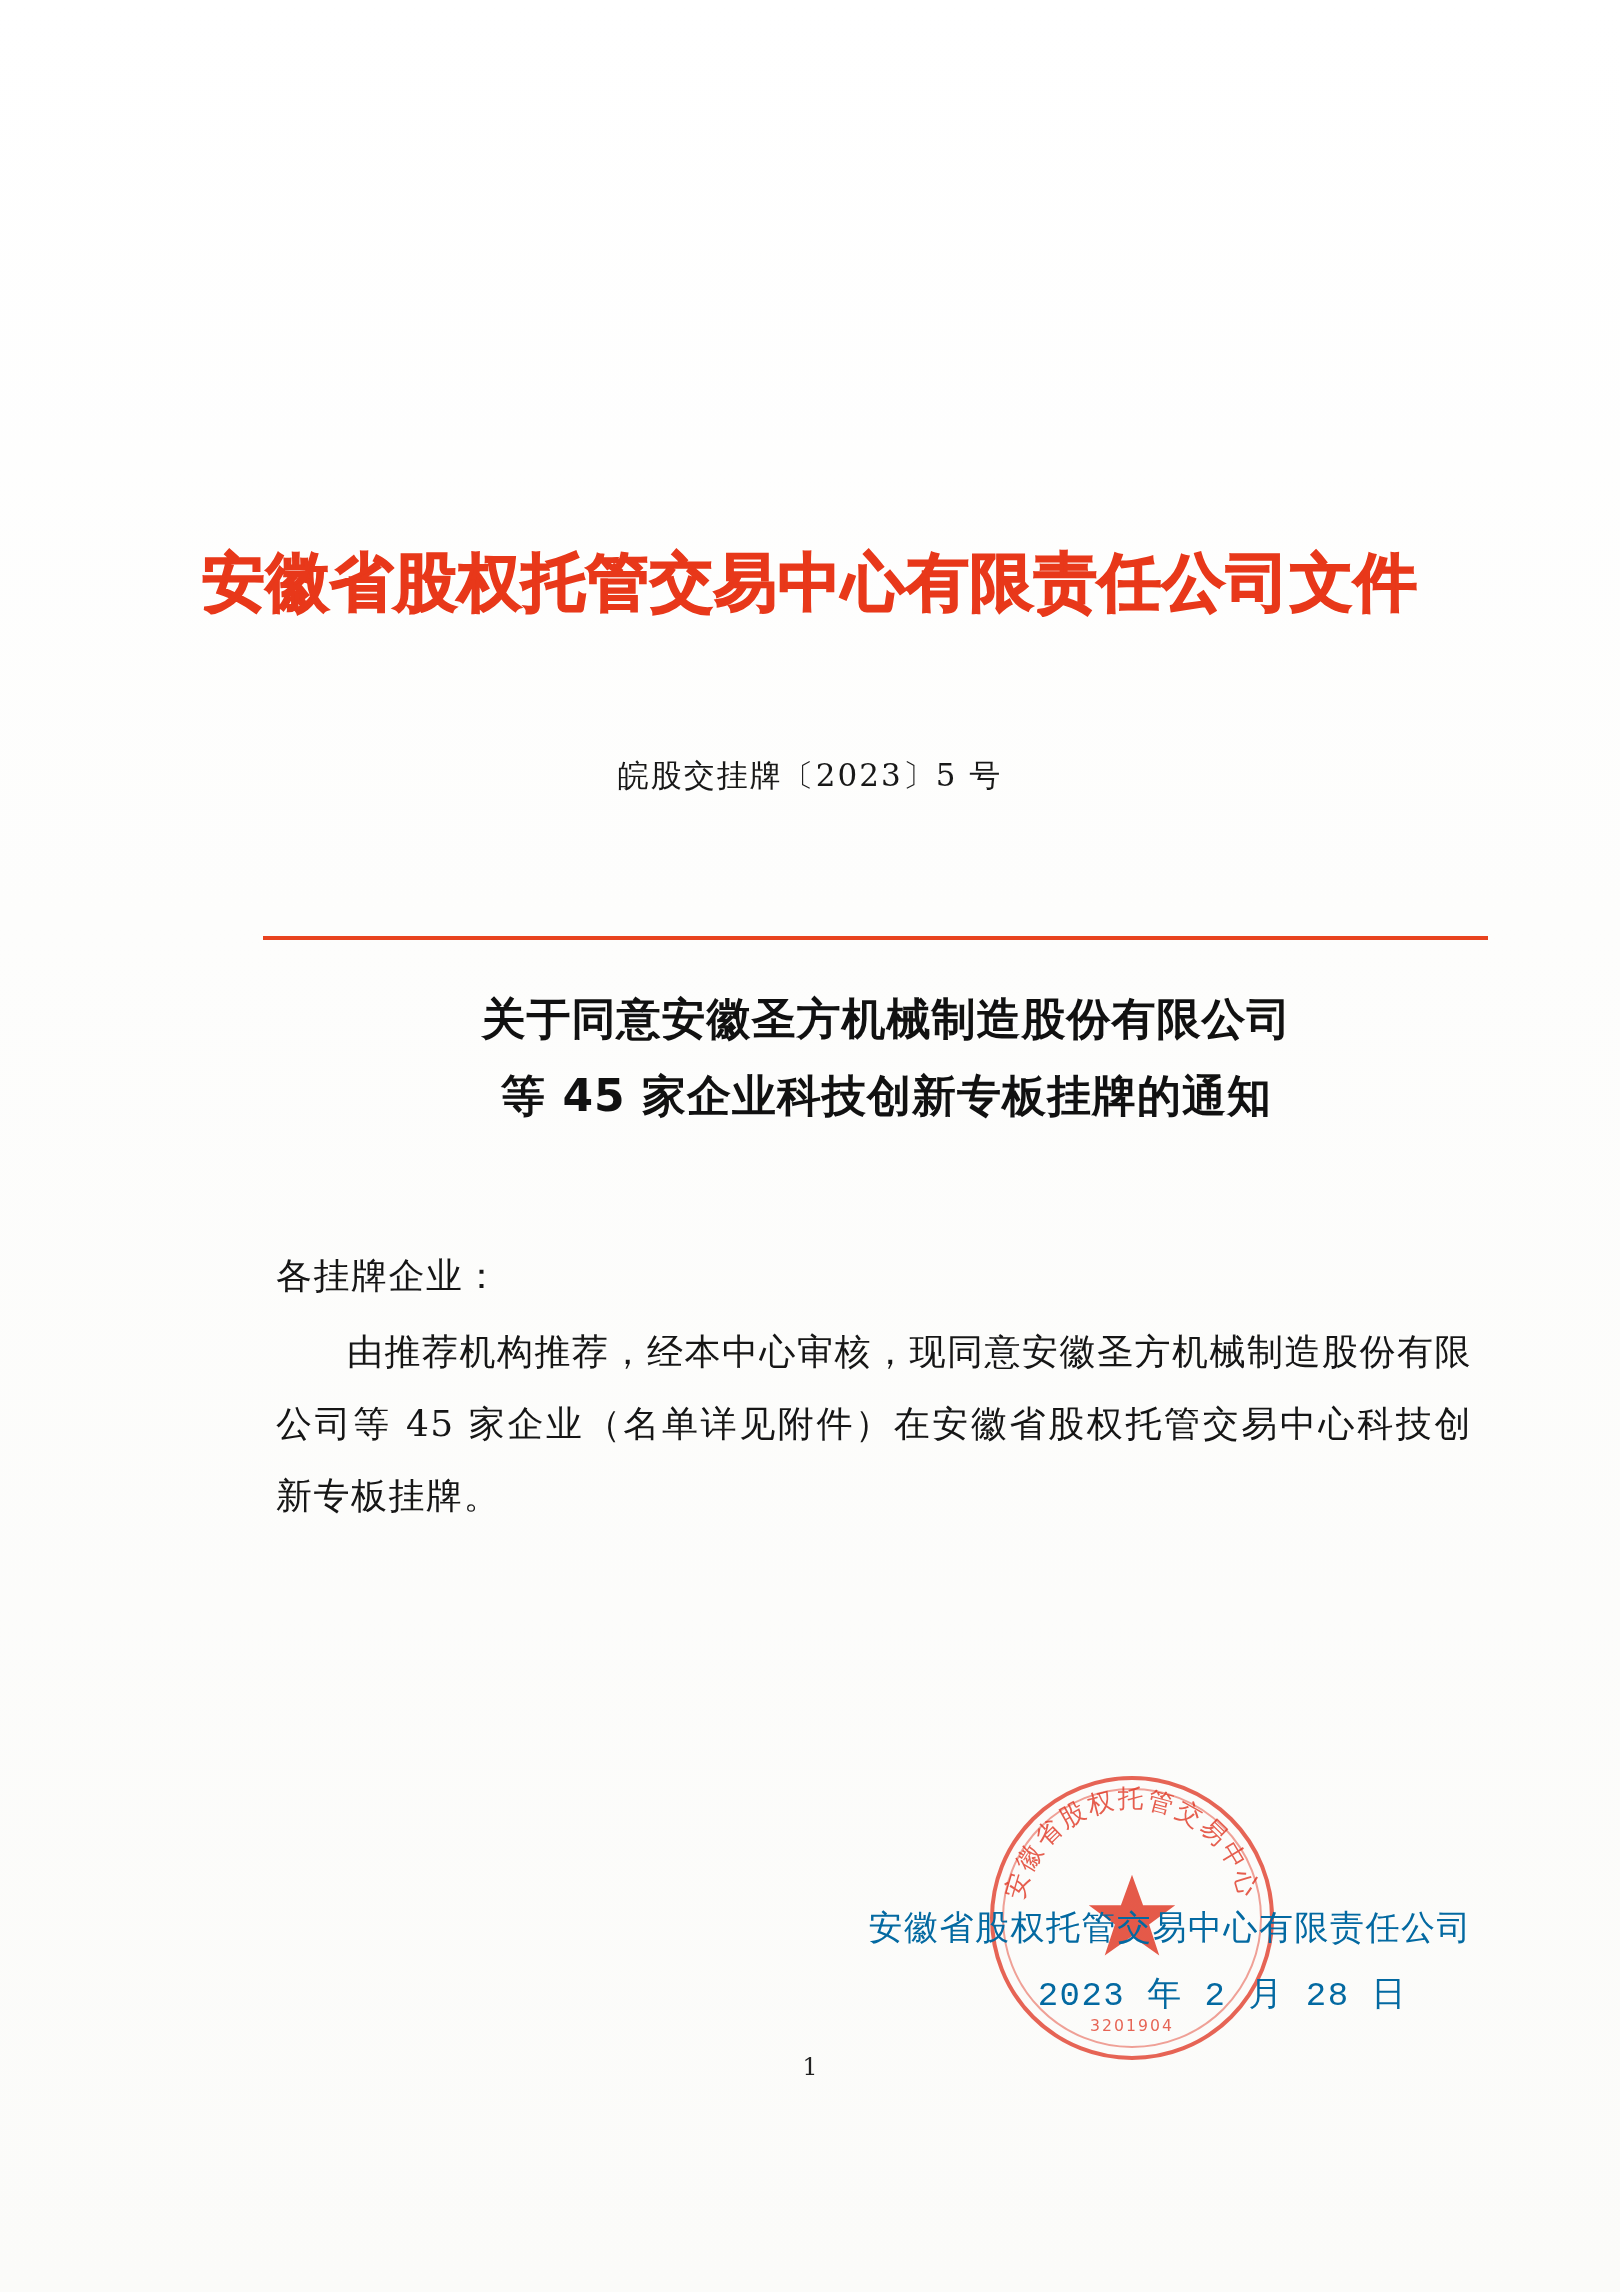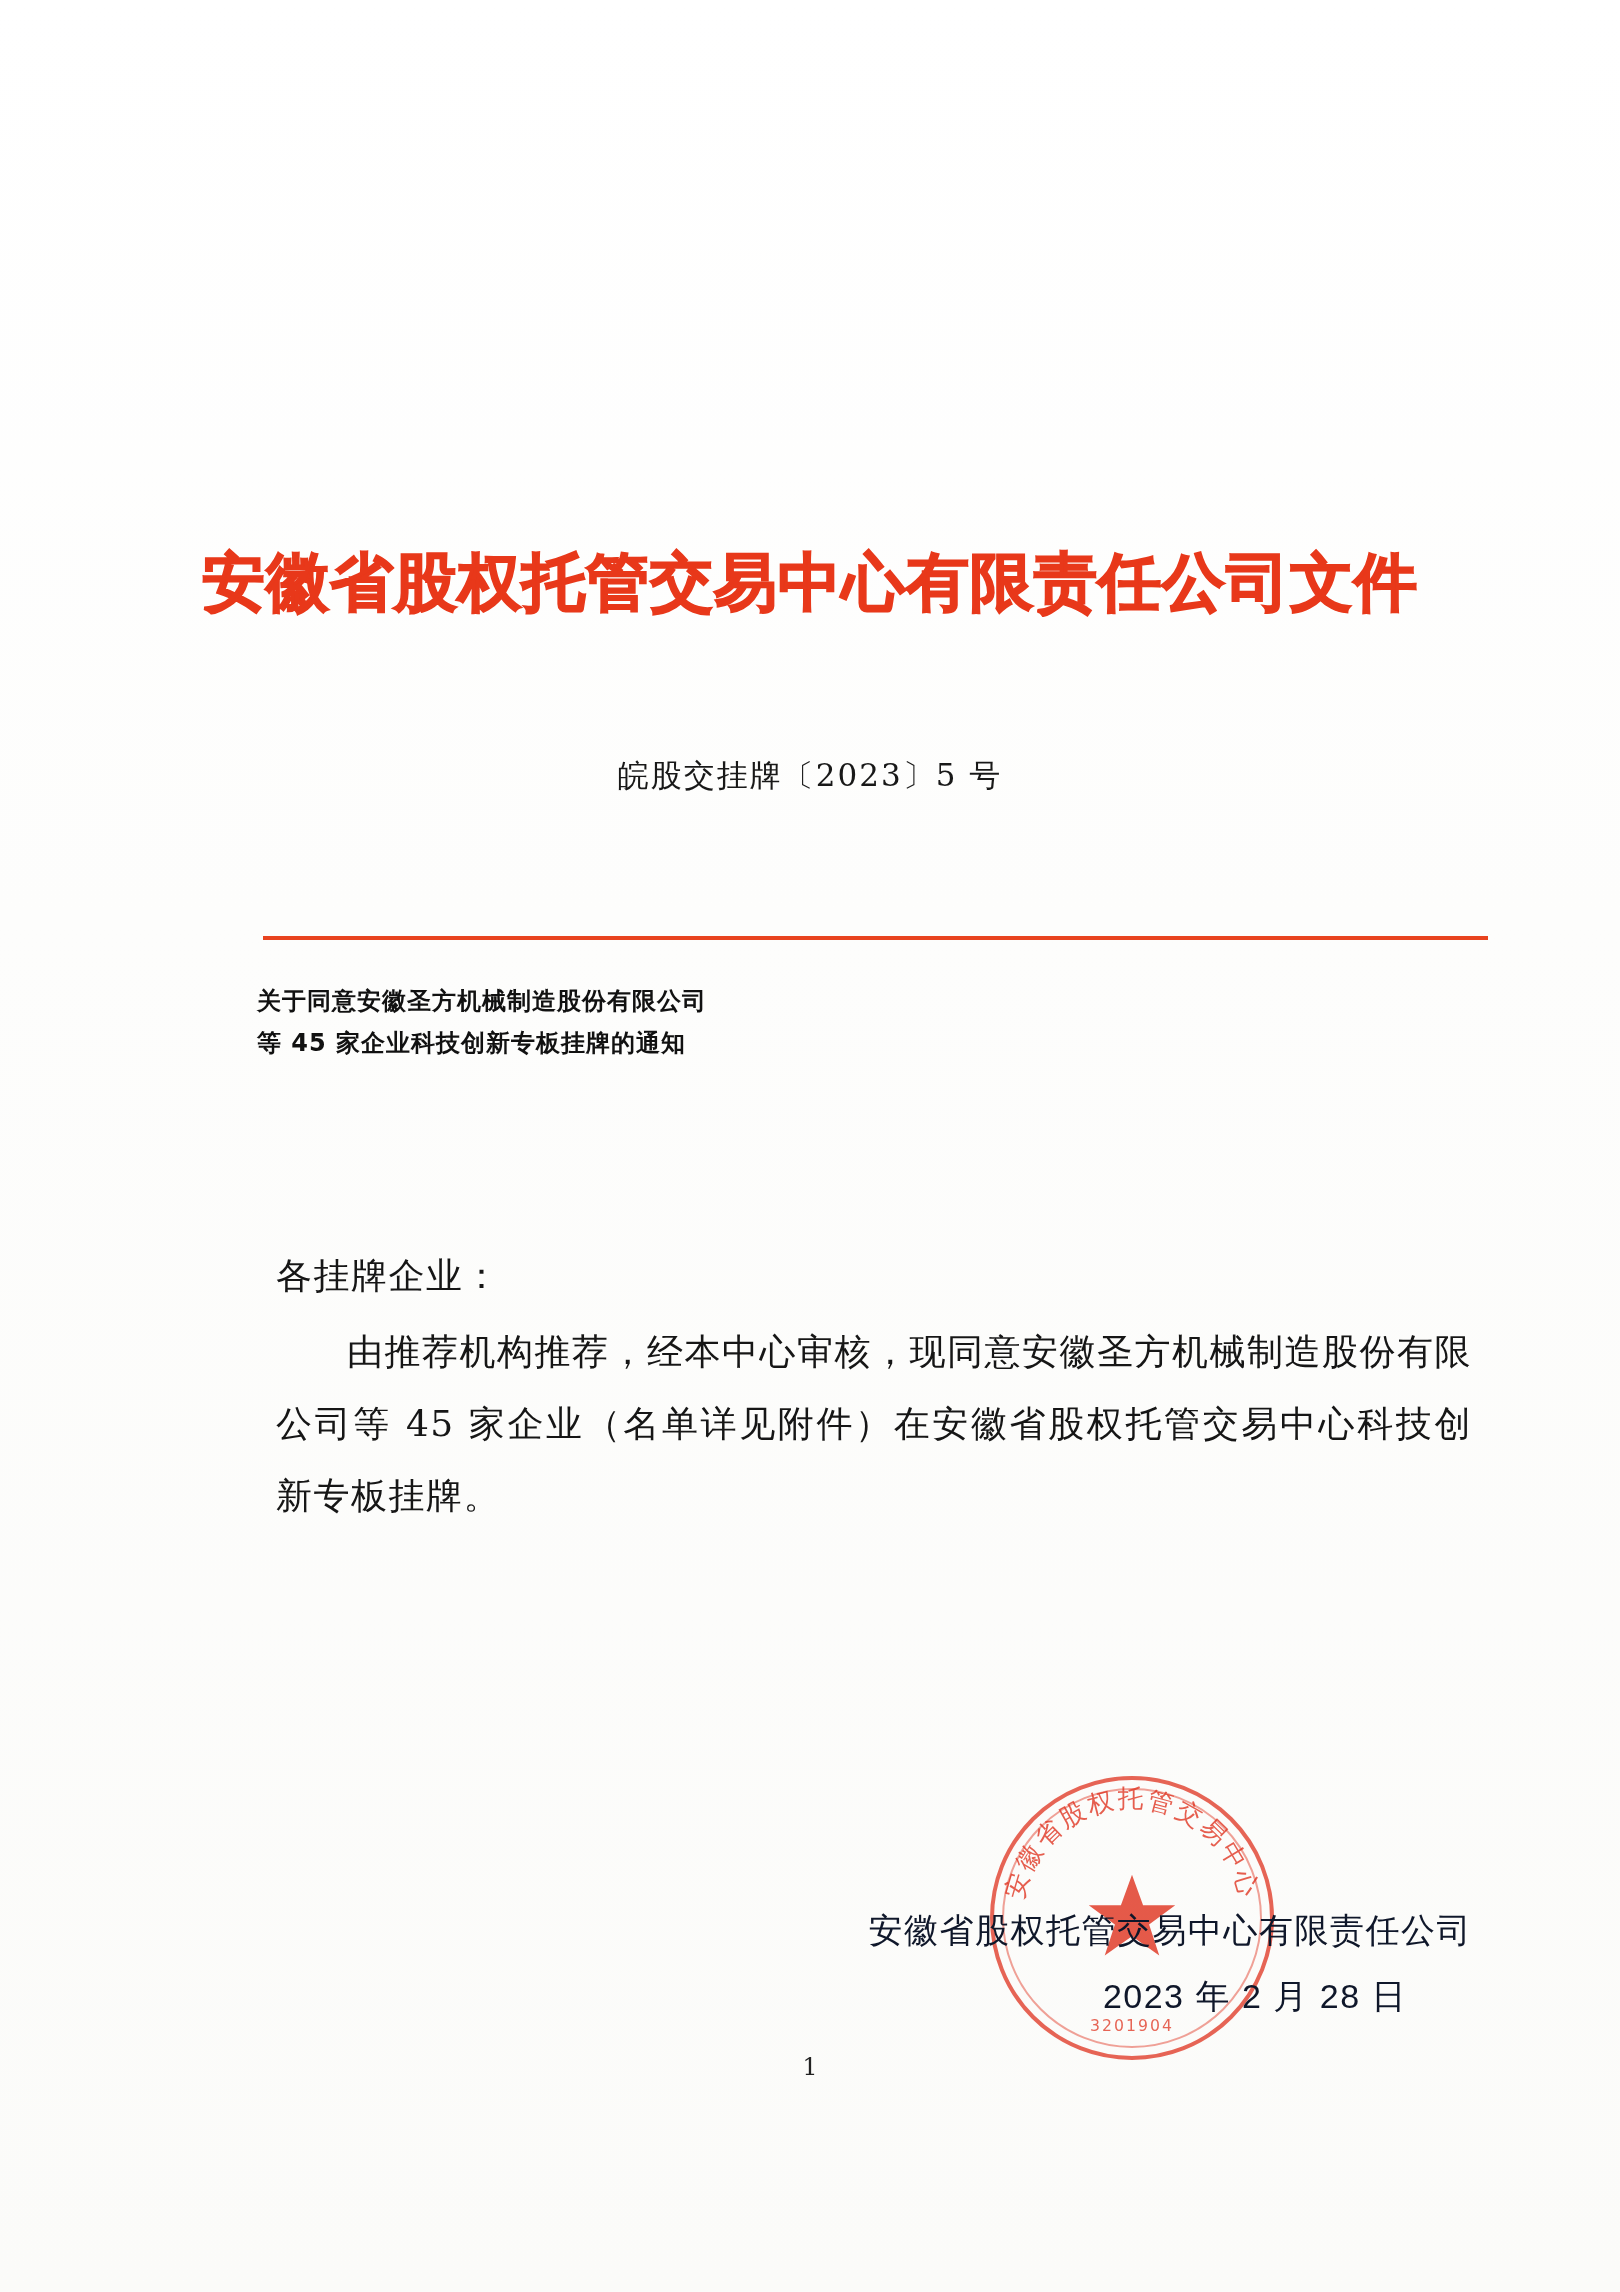--- a/index.html
+++ b/index.html
@@ -74,25 +74,26 @@
     left: 263px;
     width: 1225px;
     height: 3.9px;
     background: #e8431f;
   }
 
   
   .doc-title {
     position: absolute;
     top: 980px;
-    left: 257px;
+    left: 274px;
     width: 1225px;
+    text-align: center;
     font-family: "DejaVu Sans", sans-serif;
     font-weight: bold;
-    font-size: 24px;
+    font-size: 44px;
     line-height: 1.75;
     color: #111111;
     letter-spacing: 1px;
   }
   .doc-title .line {
     display: block;
   }
 
   
   .body-block {
@@ -117,25 +118,25 @@
   .gap-top {
     margin-top: 39px;
   }
 
   
   .signature {
     position: absolute;
     top: 1897px;
     left: 276px;
     width: 1196px;
-    font-family: Liberation Sans, sans-serif;
+    font-family: Liberation Mono, monospace;
     font-size: 34px;
     line-height: 1.95;
     letter-spacing: 1.5px;
-    color: #0f172a;
+    color: #0369a1;
     text-align: right;
     padding-right: 9.8px;
   }
   .signature div {
     display: block;
   }
   .sig-date {
     padding-right: 65px;
   }
 

